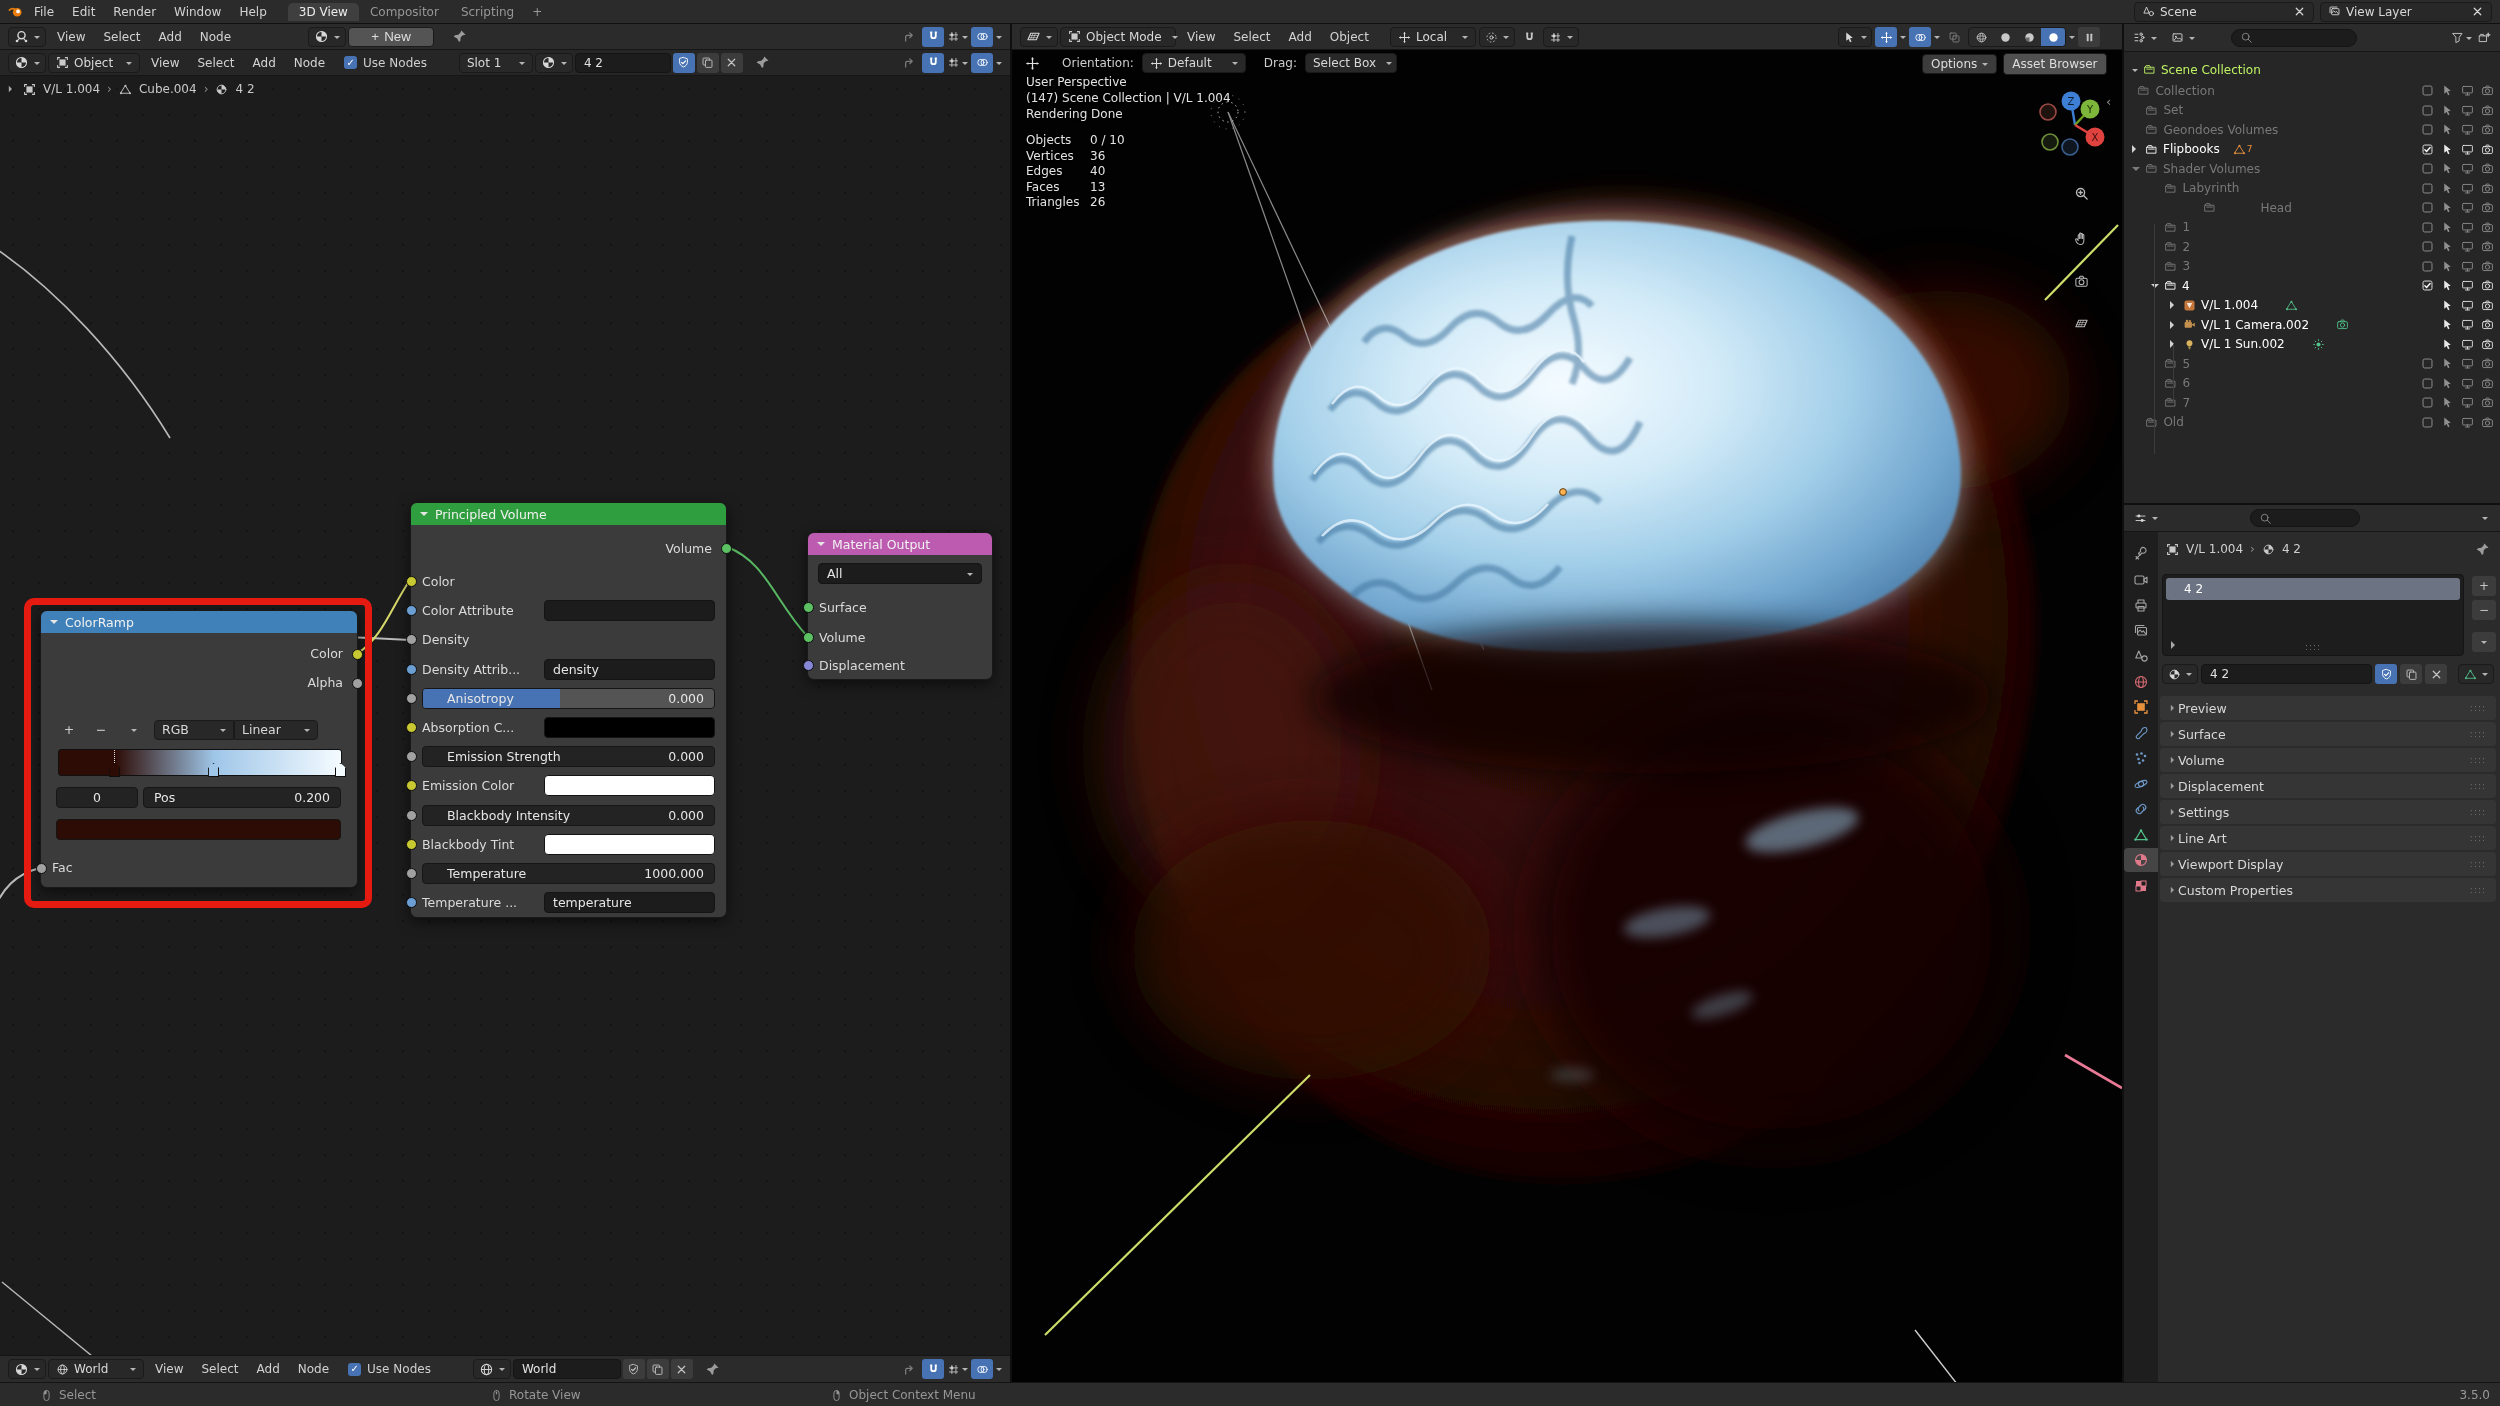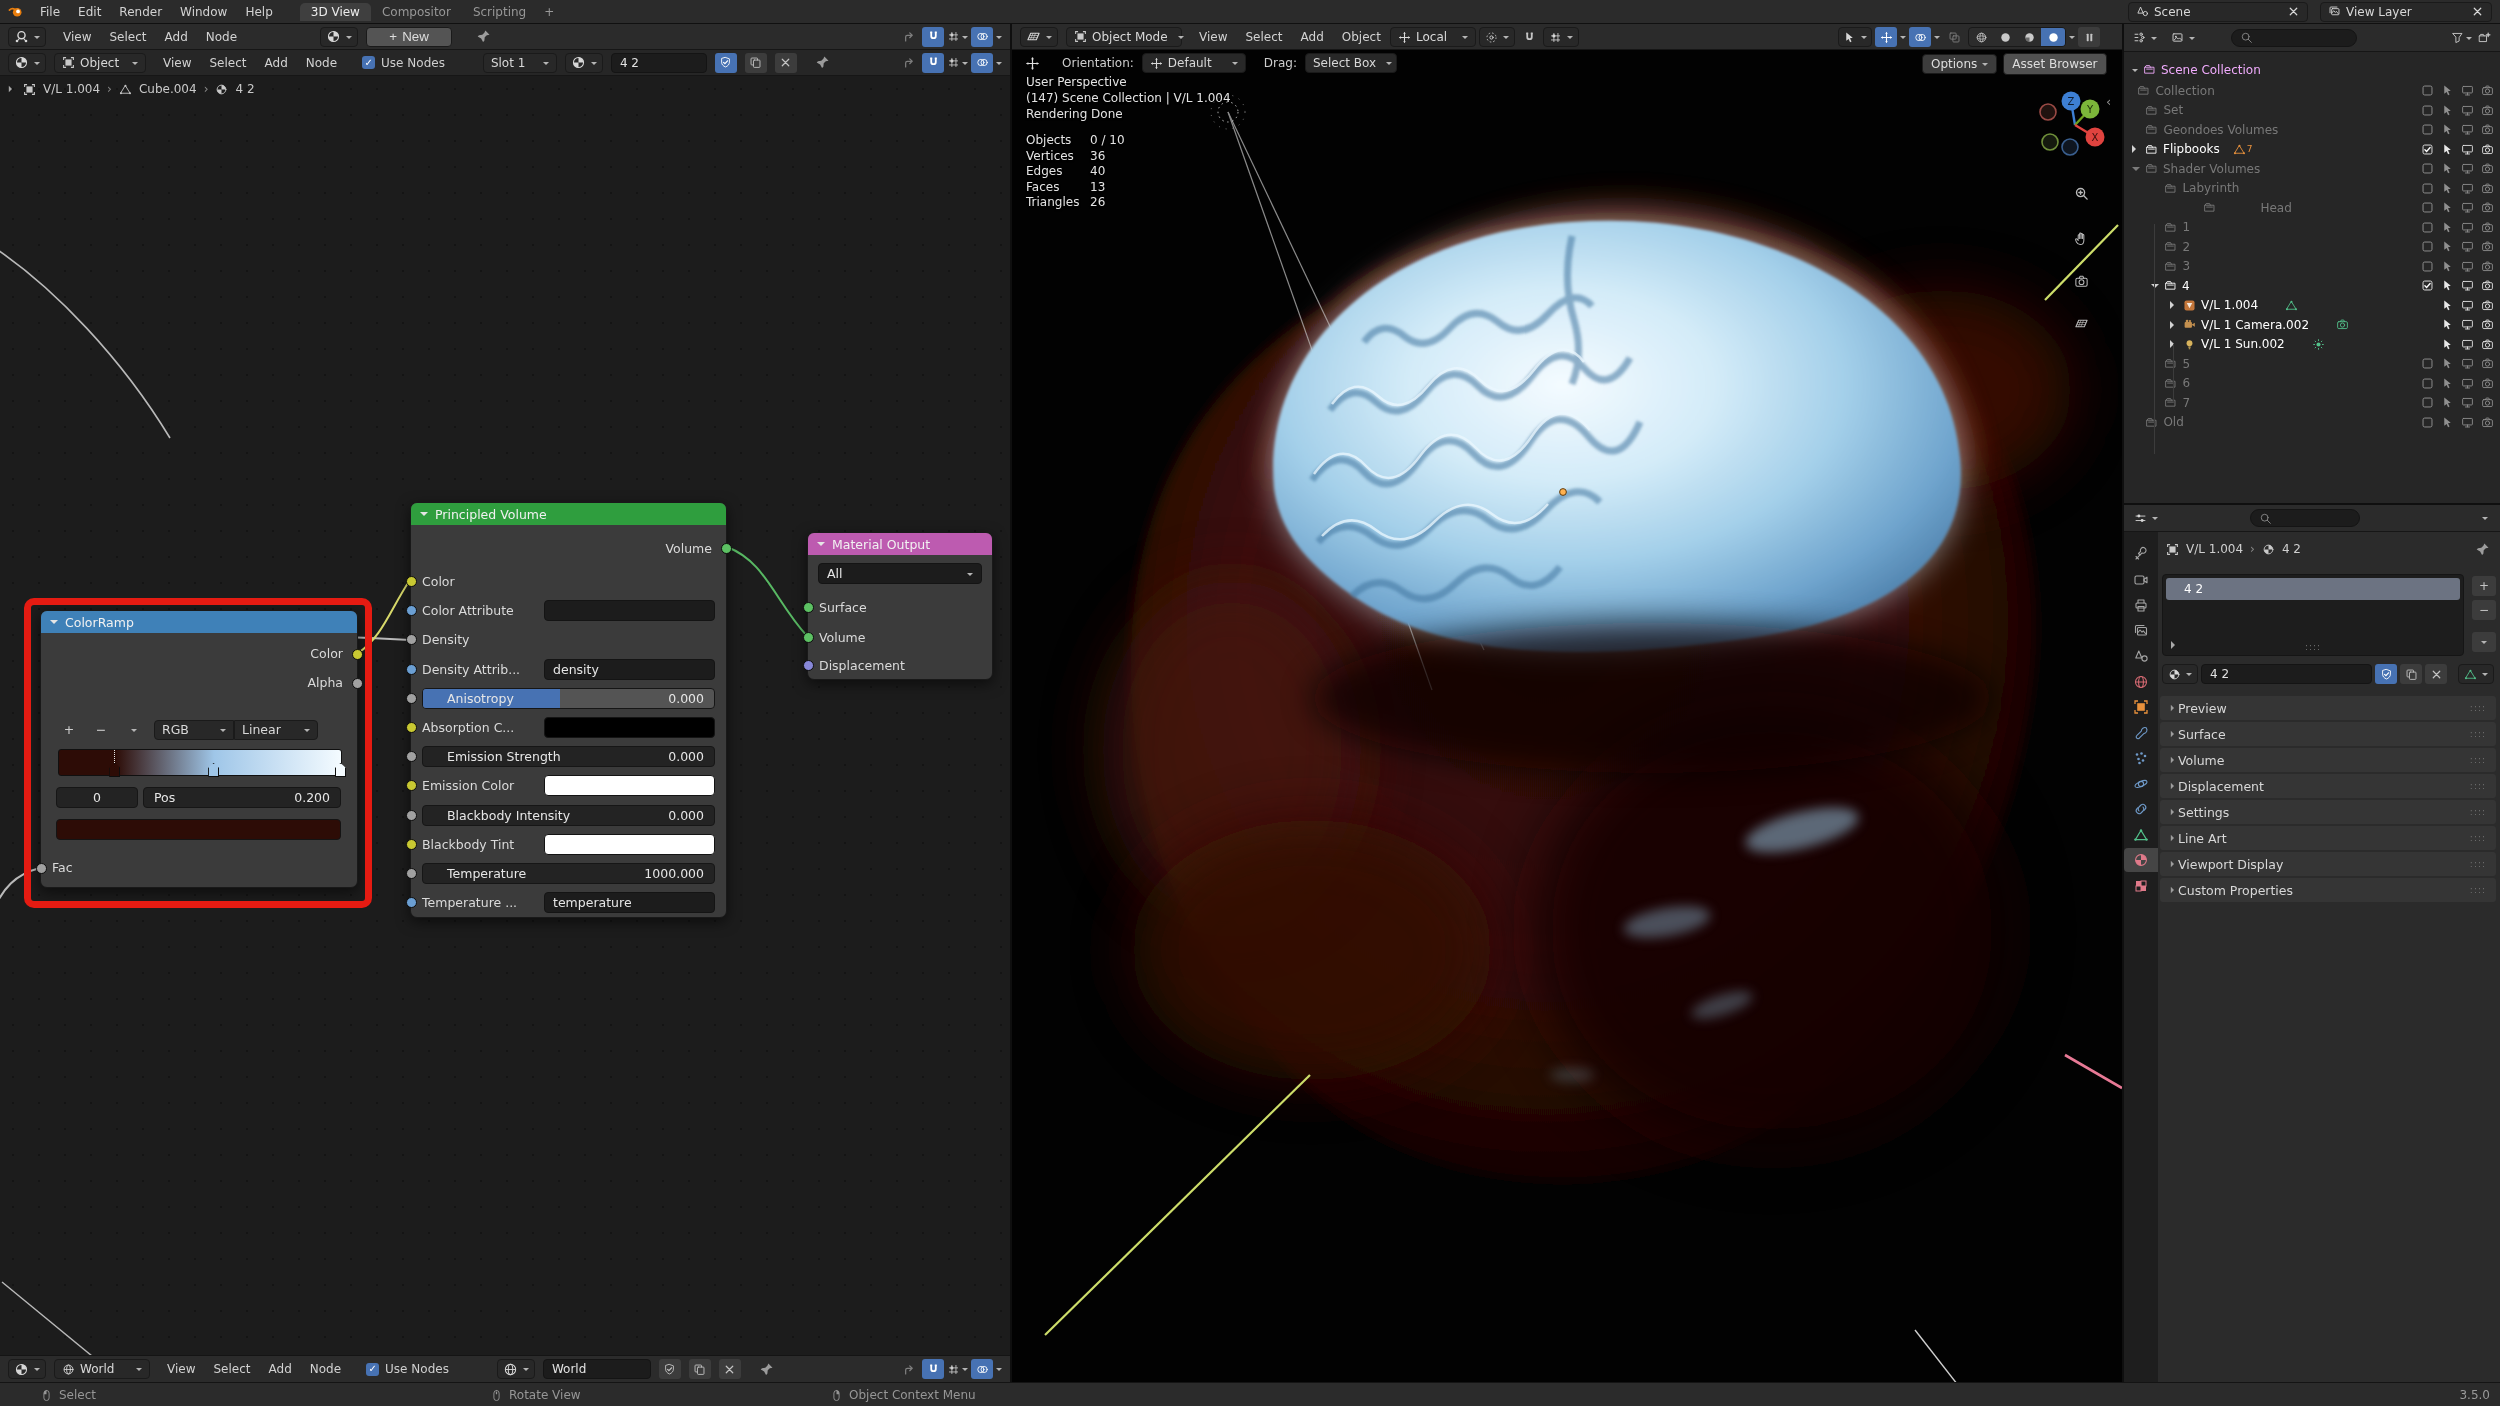--- a/index.html
+++ b/index.html
@@ -9,21 +9,21 @@
 .abs{position:absolute}
 .flex{display:flex;align-items:center}
 .icon{display:inline-flex;width:15px;height:15px;flex:none;align-items:center;justify-content:center}
 .icon svg{width:100%;height:100%}
 .icon.sm{width:13px;height:13px}
 .chev{width:0;height:0;border:3.6px solid transparent;border-top-color:#b5b5b5;display:inline-block;transform:translateY(2px);flex:none}
 .tri-r{width:0;height:0;border:4.2px solid transparent;border-left-color:#e5e5e5;display:inline-block;flex:none}
 .tri-d{width:0;height:0;border:4.2px solid transparent;border-top-color:#e5e5e5;display:inline-block;transform:translateY(2px);flex:none}
 .dim{opacity:.55}
 
-.hdr{background: #2b2b2b;border-bottom:1px solid #161616;display:flex;align-items:center;gap:8px;padding:0 8px}
+.hdr{background: #2b2b2b;border-bottom:1px solid #161616;display:flex;align-items:center;gap:2px;padding:0 8px}
 .menu-row{display:flex;align-items:center}
 .menu-item{padding:2px 9px;color:#d2d2d2;border-radius:3px;cursor:default}
 .dd{background:#282828;border:1px solid #1a1a1a;border-radius:4px;height:20px;display:inline-flex;align-items:center;gap:5px;padding:0 7px;color:#d8d8d8;white-space:nowrap}
 .btn{background:#3c3c3c;border:1px solid #1a1a1a;border-radius:4px;height:20px;display:inline-flex;align-items:center;gap:5px;padding:0 8px;color:#dedede;white-space:nowrap}
 .iconbtn{width:22px;height:20px;border-radius:3px;display:inline-flex;align-items:center;justify-content:center;color:#c4c4c4}
 .iconbtn.on{background:#4772b3;color:#fff}
 .field{background:#1c1c1c;border:1px solid #141414;border-radius:4px;height:20px;display:inline-flex;align-items:center;padding:0 8px;color:#e2e2e2}
 .cb{width:13px;height:13px;border-radius:3px;background:#4772b3;display:inline-flex;align-items:center;justify-content:center;flex:none}
 .cb::after{content:"\2713";color:#fff;font-size:10px;line-height:1}
 .search{background:#1c1c1c;border:1px solid #141414;border-radius:10px;height:18px;display:inline-flex;align-items:center;gap:6px;padding:0 8px;color:#8b8b8b}
@@ -68,21 +68,21 @@
 #vp-stats .srow b{font-weight:normal;width:64px;display:inline-block}
 #gizmo{position:absolute;z-index:6}
 .vp-sideicon{position:absolute;left:1056px;width:26px;height:26px;color:#cfcfcf;opacity:.9;z-index:6;display:flex;align-items:center;justify-content:center}
 .shade-cluster{display:inline-flex;background:#2c2c2c;border:1px solid #191919;border-radius:4px;overflow:hidden;height:20px}
 .shade-seg{width:24px;display:flex;align-items:center;justify-content:center;color:#c9c9c9}
 .shade-seg.on{background:#4772b3;color:#fff}
 
 #outliner{left:2124px;top:24px;width:376px;height:479px;background:#262626}
 #ol-header{height:28px;background:#2b2b2b;border-bottom:1px solid #161616;display:flex;align-items:center;gap:6px;padding:0 5px}
 #ol-rows{position:absolute;left:0;top:30px;right:0;bottom:0;overflow:hidden}
-.olrow{position:absolute;left:0;right:0;height:19.5px;display:flex;align-items:center;gap:5px;font-size:12px;color:#f0abfc}
+.olrow{position:absolute;left:0;right:0;height:19.5px;display:flex;align-items:center;gap:5px;font-size:12px;color:#bef264}
 .olrow .lbl{white-space:nowrap}
 .olrow.dim2{color:#787878}
 .olrow.bright{color:#fff}
 .ol-icons{position:absolute;right:6px;display:flex;gap:7px;align-items:center;color:#8f8f8f}
 .ol-icons.bright{color:#e8e8e8}
 .ol-guide{position:absolute;width:1px;background:#3c3c3c}
 #properties{left:2124px;top:505px;width:376px;height:877px;background:#2b2b2b}
 #pr-header{height:27px;background:#2b2b2b;border-bottom:1px solid #161616;display:flex;align-items:center;gap:8px;padding:0 6px}
 #pr-tabs{position:absolute;left:0;top:27px;width:34px;bottom:0;background:#1e1e1e}
 .ptab{position:absolute;left:0;width:34px;height:24px;display:flex;align-items:center;justify-content:center}

